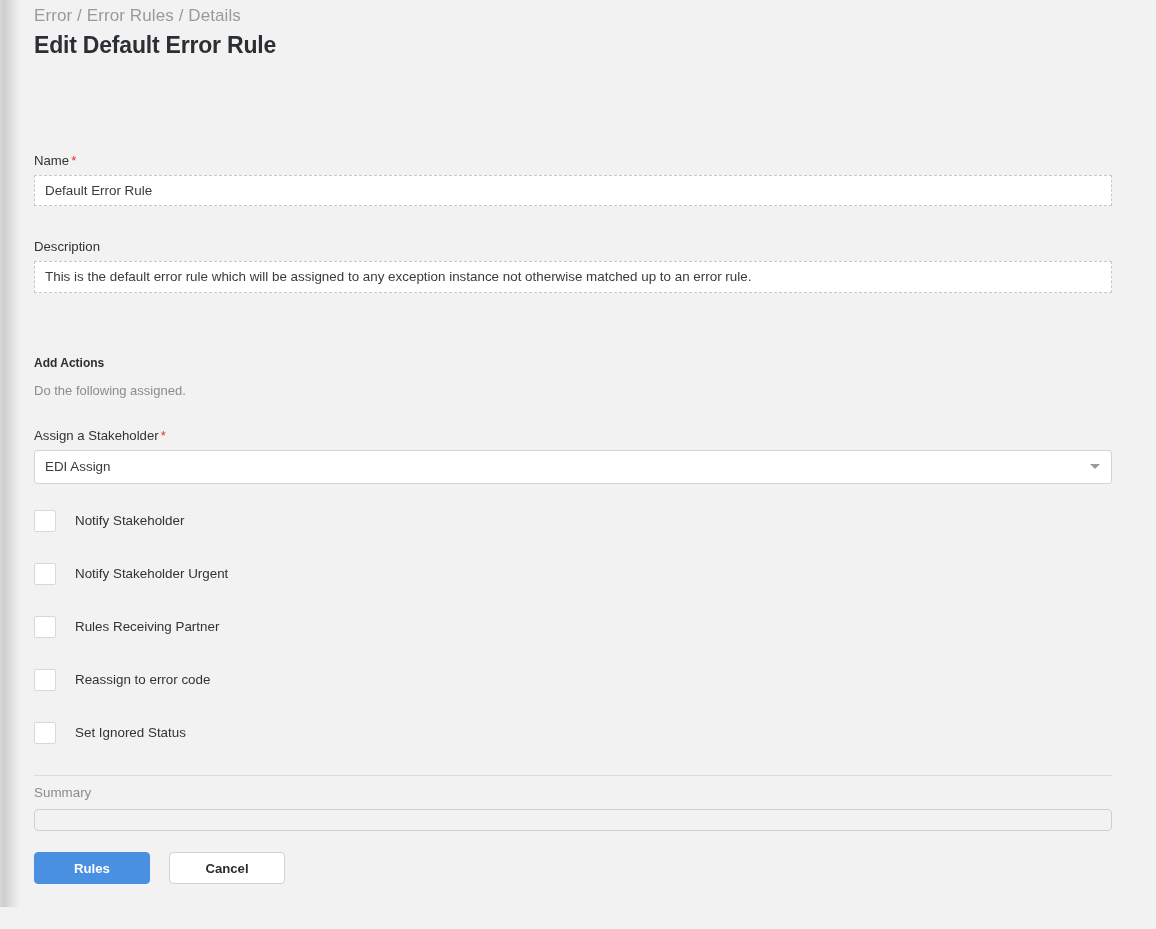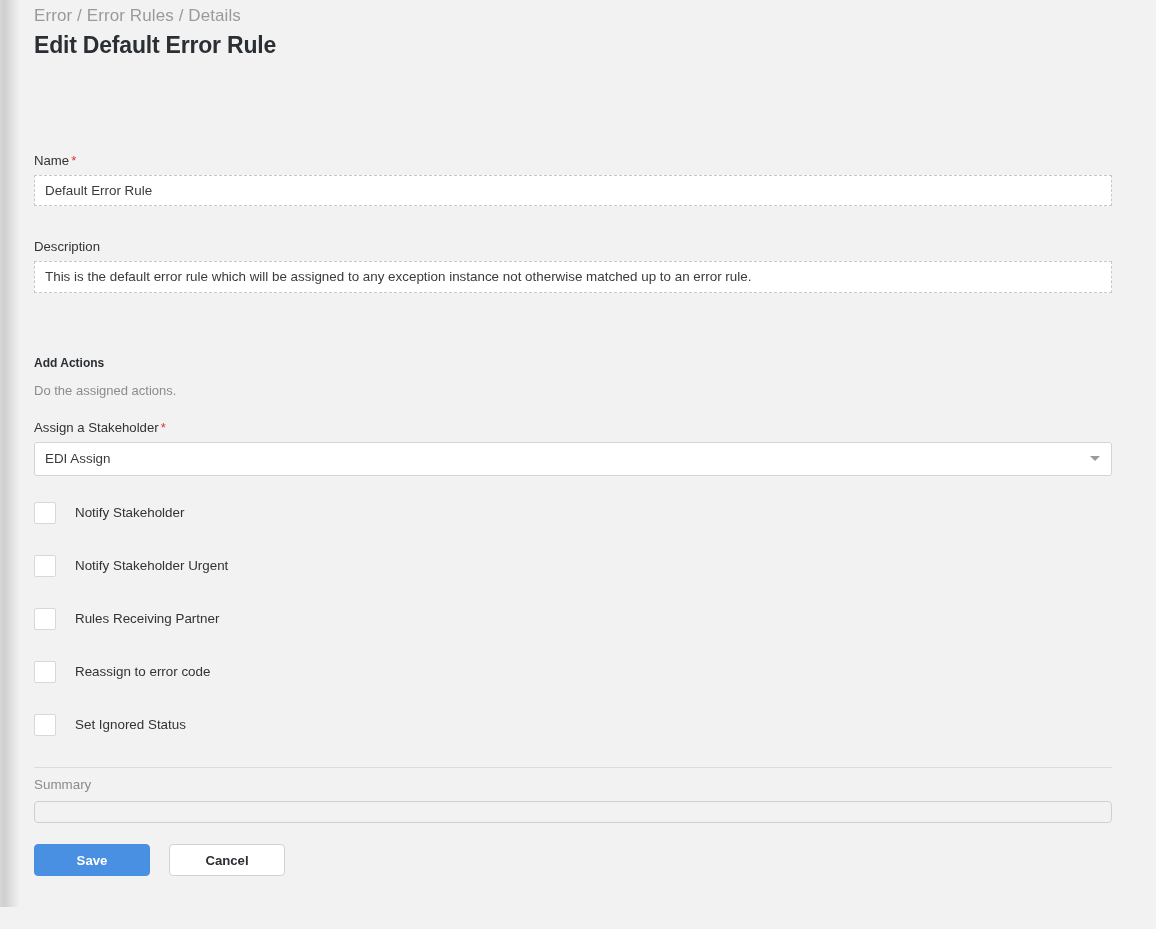--- a/index.html
+++ b/index.html
@@ -123,21 +123,21 @@
     line-height: 24px;
   }
   .section-sub {
     font-size: 13px;
     color: #8c8c8c;
     margin: 7px 0 0 0;
     line-height: 17px;
   }
   .add-actions-row { margin-top: 58px; }
 
-  .stake-row { margin-top: 20px; }
+  .stake-row { margin-top: 28px; }
 
   .select-wrap {
     position: relative;
     width: 1078px;
     height: 34px;
   }
   .select-box {
     box-sizing: border-box;
     width: 1078px;
     height: 34px;
@@ -266,21 +266,21 @@
       <input class="dashed-input" type="text" value="Default Error Rule" style="">
     </div>
 
     <div class="field-block desc-row">
       <label class="field-label">Description</label>
       <textarea class="dashed-textarea" style="">This is the default error rule which will be assigned to any exception instance not otherwise matched up to an error rule.</textarea>
     </div>
 
     <div class="add-actions-row">
       <h2 class="section-title">Add Actions</h2>
-      <p class="section-sub">Do the assigned actions.</p>
+      <p class="section-sub">Do the following assigned.</p>
     </div>
 
     <div class="field-block stake-row">
       <label class="field-label"><span>Assign a Stakeholder</span><span class="req-star">*</span></label>
       <div class="select-wrap">
         <div class="select-box">EDI Assign</div>
         <span class="select-arrow"></span>
       </div>
     </div>
 
@@ -315,20 +315,20 @@
     </div>
 
     <div class="divider"></div>
 
     <div class="summary-block">
       <label class="summary-label">Summary</label>
       <input class="summary-input" type="text" value="" style="">
     </div>
 
     <div class="btn-row">
-      <div class="btn btn-save">Save</div>
+      <div class="btn btn-save">Rules</div>
       <div class="btn btn-cancel">Cancel</div>
     </div>
 
   </div>
 </div>
 
 <div class="edge-shadow bottom-clip"></div>
 
 </body></html>

